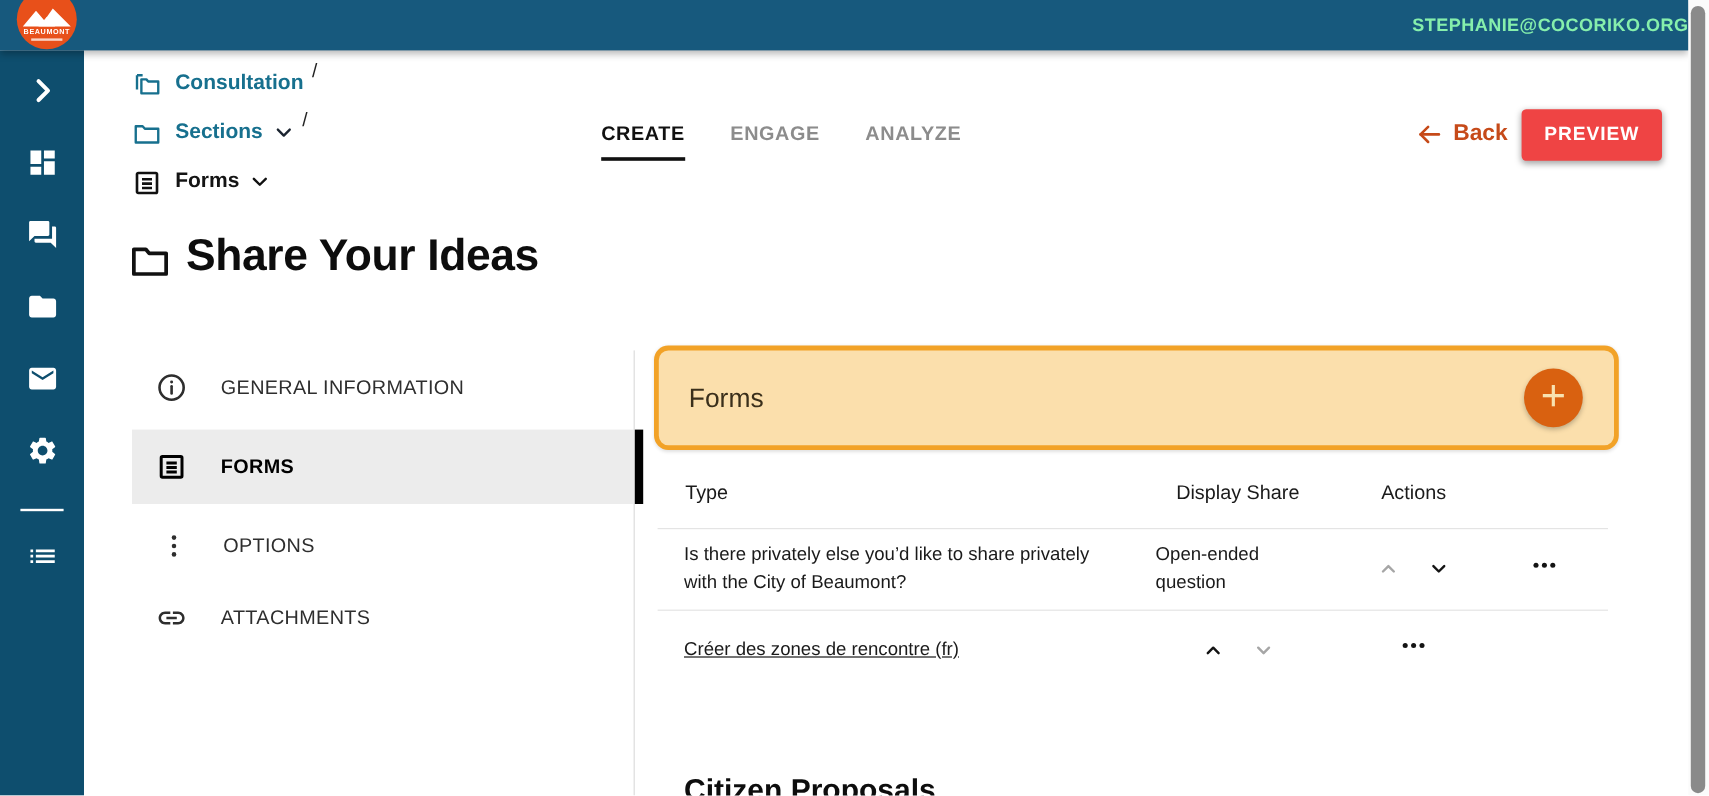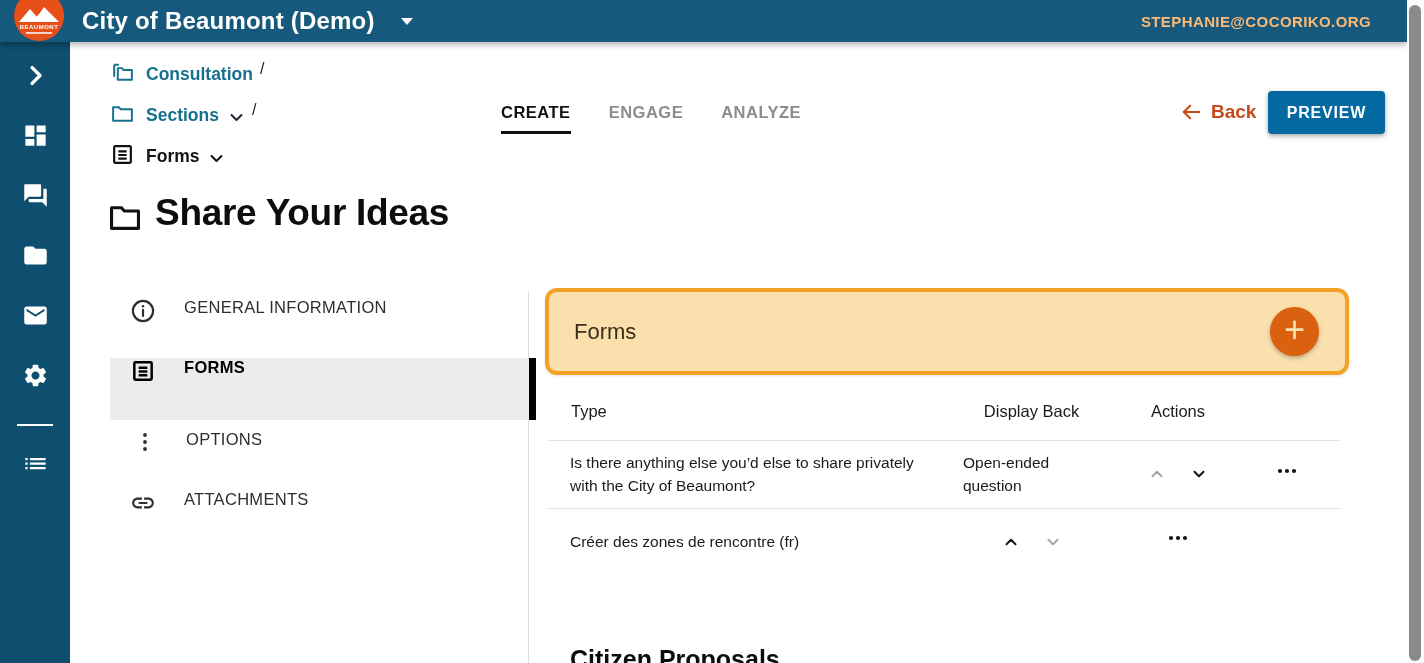--- a/index.html
+++ b/index.html
@@ -24,63 +24,63 @@
     border-radius:50%; background:#E8501A; z-index:12; overflow:hidden;
     display:flex; flex-direction:column; align-items:center; justify-content:flex-end;
     padding-bottom:7px;
   }
   .logo-circle svg { width:42px; height:18px; display:block; }
   .logo-text { color:#fff; font-size:6px; font-weight:800; letter-spacing:.5px; line-height:1.4; }
   .logo-sub { width:26px; height:2px; background:rgba(255,255,255,.75); margin-top:1px; }
   .app-title { margin-left:82px; color:#fff; font-size:24px; font-weight:600; letter-spacing:.2px; }
   .title-caret { margin-left:26px; width:0; height:0;
     border-left:6px solid transparent; border-right:6px solid transparent; border-top:7px solid #fff; }
-  .user-email { margin-left:auto; margin-right:36px; color:#fdba74; font-size:15px; font-weight:600; letter-spacing:.4px; }
+  .user-email { margin-left:auto; color:#86efac; font-size:15px; font-weight:600; letter-spacing:.4px; }
 
   
   .icon-sidebar {
     position:absolute; left:0; top:42px; width:70px; height:621px;
     background:#0E4E6E; z-index:4;
     display:flex; flex-direction:column; align-items:center; padding-top:20px;
   }
   .side-icon { width:27px; height:27px; margin-bottom:33px; display:flex; align-items:center; justify-content:center; }
   .side-icon svg { width:27px; height:27px; }
   .side-divider { width:36px; height:2px; background:#fff; margin:2px 0 24px 0; }
 
   
   .breadcrumbs { position:absolute; left:110px; top:58px; z-index:3; }
-  .crumb-row { display:flex; align-items:flex-end; height:27px; margin-bottom:14px; }
+  .crumb-row { display:flex; align-items:flex-start; height:27px; margin-bottom:14px; }
   .crumb-row svg.crumb-ic { width:25px; height:25px; margin-right:11px; }
   .crumb-link { font-size:17.5px; font-weight:600; color:#17708E; }
   .crumb-dark { color:#141414; }
   .crumb-chevron { width:17px; height:17px; margin-left:9px; margin-top:3px; }
   .crumb-sep { font-size:16px; color:#222; margin-left:7px; transform:translateY(-7px); }
 
   
   .tabs { position:absolute; left:501px; top:103px; display:flex; gap:38px; z-index:3;text-align:center; }
   .tab { font-size:16.5px; letter-spacing:.5px; font-weight:600; color:#8C8C8C; padding-bottom:9px; cursor:pointer; }
   .tab.active { color:#111; font-weight:700; border-bottom:3.5px solid #111; }
 
   
   .back-btn { position:absolute; left:1180px; top:101px; display:flex; align-items:center; gap:9px;
     color:#C64A19; font-size:19px; font-weight:700; cursor:pointer; z-index:3;justify-content:center; }
   .back-btn svg { width:22px; height:18px; }
   .preview-btn { position:absolute; left:1268px; top:91px; width:117px; height:43px;
-    background:#0369a1; color:#fff; font-size:16px; font-weight:600; letter-spacing:.8px;
+    background:#ef4444; color:#fff; font-size:16px; font-weight:600; letter-spacing:.8px;
     border:none; border-radius:4px; box-shadow:0 2px 5px rgba(0,0,0,.35); cursor:pointer;
     font-family:"Liberation Sans", sans-serif; z-index:3; }
 
   
   .page-title-row { position:absolute; left:108px; top:192px; display:flex; align-items:flex-end; gap:13px; z-index:3; }
   .page-title-row svg { width:34px; height:34px; }
   .page-title { font-size:37px; font-weight:800; color:#0d0d0d; letter-spacing:-.3px; }
 
   
   .section-nav { position:absolute; left:110px; top:298px; width:419px; z-index:3; }
-  .nav-item { position:relative; display:flex; align-items:flex-start; height:50px; padding-left:20px; gap:28px;
+  .nav-item { position:relative; display:flex; align-items:center; height:50px; padding-left:20px; gap:28px;
     font-size:16.5px; letter-spacing:.3px; color:#2e2e2e; margin-bottom:10px; cursor:pointer; }
   .nav-item svg { width:26px; height:26px; flex:0 0 26px; }
   .nav-item.active { height:62px; background:#ECECEC; font-weight:700; color:#000; margin-bottom:10px; }
   .nav-item.active .active-bar { position:absolute; right:-7px; top:0; bottom:0; width:7px; background:#000; }
   .nav-item.options { margin-top:5px; }
   .nav-item.options svg { width:24px; height:24px; margin-left:2px; }
 
   .v-divider { position:absolute; left:528px; top:292px; width:1px; height:371px; background:#DCDCDC; z-index:2; }
 
   
@@ -91,21 +91,21 @@
   .add-btn { margin-left:auto; margin-right:26px; width:49px; height:49px; border-radius:50%;
     background:#D96110; color:#F8E2B0; border:none; font-size:36px; font-weight:300; line-height:44px;
     display:flex; align-items:center; justify-content:center; cursor:pointer;
     box-shadow:0 2px 4px rgba(0,0,0,.25); font-family:"Liberation Sans", sans-serif; padding-bottom:4px; }
 
   
   .forms-table { position:absolute; left:548px; top:383px; width:792px; z-index:3; }
   .t-head, .t-row { display:grid; grid-template-columns:392px 183px 110px 107px; align-items:center; }
   .t-head { min-height:58px; border-bottom:1px solid #E4E4E4; font-size:16.5px; color:#1A1A1A; line-height:1.6; }
   .t-row { min-height:66px; border-bottom:1px solid #E4E4E4; font-size:15.5px; color:#1A1A1A; line-height:1.5; padding:10px 0; }
-  .t-row:last-child { border-bottom:none; }
+  .t-row:last-child { border-bottom:none;text-decoration:underline; }
   .c-title { padding-left:22px; padding-right:10px; }
   .c-type  { padding-left:23px; padding-right:42px; }
   .c-order { text-align:center; }
   .c-actions { text-align:center; }
   .order-cell { display:flex; align-items:center; justify-content:center; gap:24px; }
   .arrow { width:18px; height:18px; display:inline-flex; cursor:pointer; color:#141414; }
   .arrow[data-state="disabled"] { color:#A6A6A6; cursor:default; }
   .arrow svg { width:18px; height:18px; }
   .dots-btn { display:inline-flex; cursor:pointer; }
   .dots-btn svg { width:24px; height:24px; }
@@ -121,21 +121,20 @@
 
 <div class="top-header">
   <div class="logo-circle">
     <svg viewBox="0 0 42 18">
       <path d="M1 17 L12 4 L19 12 L26 2 L41 17 Z" fill="#ffffff"></path>
       <path d="M14 17 L21 9 L28 17 Z" fill="#ffffff" opacity=".85"></path>
     </svg>
     <div class="logo-text">BEAUMONT</div>
     <div class="logo-sub"></div>
   </div>
-  <div class="app-title">City of Beaumont (Demo)</div>
   <div class="title-caret"></div>
   <div class="user-email">STEPHANIE@COCORIKO.ORG</div>
 </div>
 
 <div class="icon-sidebar">
   <div class="side-icon">
     <svg viewBox="0 0 24 24" fill="none" stroke="#fff" stroke-width="3" stroke-linecap="round" stroke-linejoin="round">
         <polyline points="9 5 16 12 9 19"></polyline>
       </svg>
   </div>
@@ -261,26 +260,26 @@
 <div class="v-divider"></div>
 
 <div class="forms-panel">
   <div class="panel-title">Forms</div>
   <button class="add-btn">+</button>
 </div>
 
 <div class="forms-table">
   <div class="t-head">
     <div class="c-type">Type</div>
-    <div class="c-order">Display Back</div>
+    <div class="c-order">Display Share</div>
     <div class="c-actions">Actions</div>
   </div>
 
   <div class="t-row">
-    <div class="c-title">Is there anything else you’d else to share privately with the City of Beaumont?</div>
+    <div class="c-title">Is there privately else you’d like to share privately with the City of Beaumont?</div>
     <div class="c-type">Open-ended question</div>
     <div class="c-order order-cell">
       <span class="arrow" data-state="disabled">
         <svg viewBox="0 0 24 24" fill="none" stroke="currentColor" stroke-width="2.7" stroke-linecap="round" stroke-linejoin="round">
             <polyline points="6 15 12 9 18 15"></polyline>
           </svg>
       </span>
       <span class="arrow" data-state="enabled">
         <svg viewBox="0 0 24 24" fill="none" stroke="currentColor" stroke-width="2.7" stroke-linecap="round" stroke-linejoin="round">
             <polyline points="6 9 12 15 18 9"></polyline>

